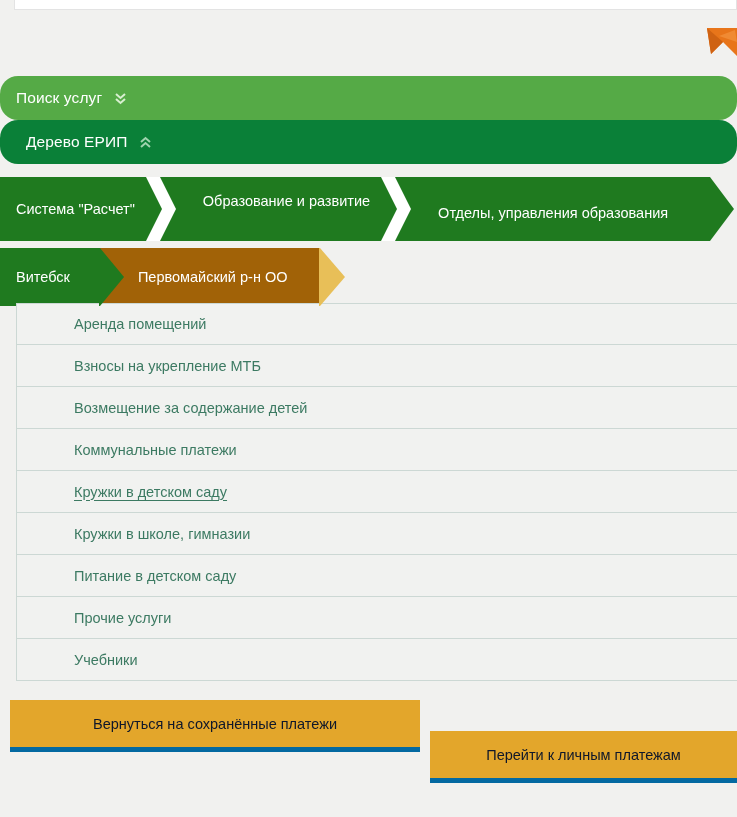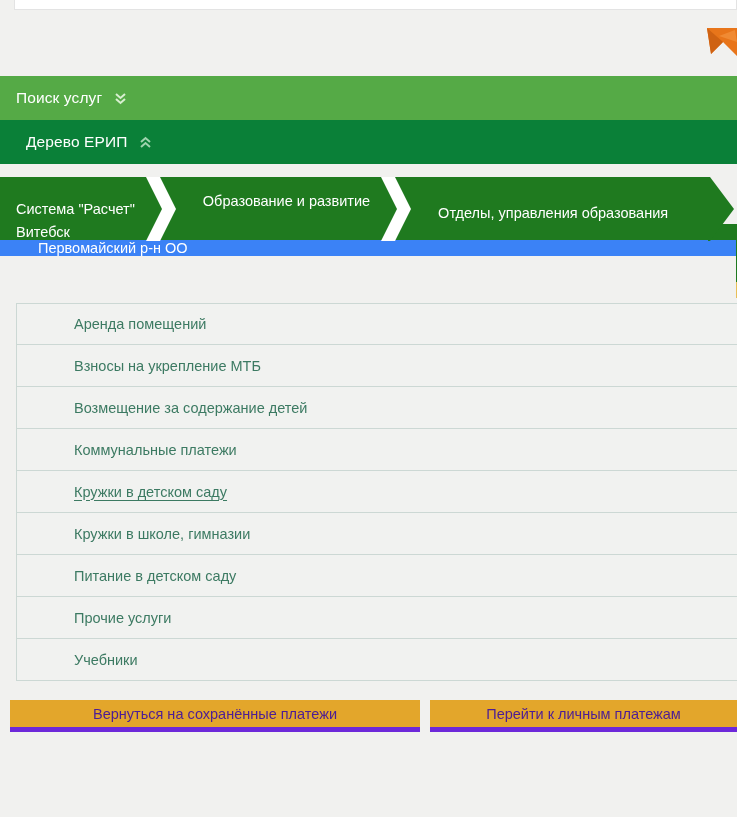--- a/index.html
+++ b/index.html
@@ -48,20 +48,21 @@
     position: absolute;
     left: 0;
     width: 737px;
     height: 44px;
     display: flex;
     align-items: center;
     padding-left: 16px;
     color: #ffffff;
     font-size: 15.5px;
     letter-spacing: .1px;
+    border-radius: 18px;
   }
   .bar-search { top: 76px; background: #55aa46; }
   .bar-tree   { top: 120px; background: #0a8038; padding-left: 26px; }
 
   .bar .label { white-space: nowrap; }
   .bar .chev {
     margin-left: 12px;
     display: inline-flex;
     flex-direction: column;
     line-height: 0;
@@ -70,21 +71,21 @@
 
   
   .crumbs {
     position: absolute;
     left: 0;
     width: 737px;
     display: flex;
     align-items: stretch;
   }
   .crumbs-row1 { top: 177px; height: 64px; }
-  .crumbs-row2 { top: 224px; height: 58px; flex-direction: column; }
+  .crumbs-row2 { top: 248px; height: 58px; }
 
   .crumb {
     position: relative;
     display: flex;
     align-items: center;
     color: #ffffff;
     font-size: 14.5px;
     white-space: nowrap;
   }
   .crumb .txt { position: relative; z-index: 3; }
@@ -117,21 +118,21 @@
     background: #1f7a1f;
     padding: 0 30px 0 16px;
     font-size: 14.5px;
   }
   .crumb-city .arrowpt {
     position: absolute;
     right: -25px; top: 0;
     z-index: 4;
   }
   .crumb-gold {
-    background: #3b82f6;
+    background: #a16207;
     padding: 0 32px 0 38px;
     font-size: 14.5px;
     color: #ffffff;
     margin-left: 0;
   }
   .crumb-gold .goldpt {
     position: absolute;
     right: -26px; top: 0;
     z-index: 1;
   }
@@ -163,35 +164,35 @@
 
   
   .footer {
     position: absolute;
     left: 10px; top: 700px;
     width: 727px;
     display: flex;
     gap: 10px;
   }
   .btn {
-    height: 32px;
+    height: 52px;
     background: #e3a62b;
     border: none;
-    border-bottom: 5px solid #6d28d9;
-    color: #4c1d95;
+    border-bottom: 5px solid #0369a1;
+    color: #0f172a;
     font-family: "Liberation Sans", sans-serif;
     font-size: 14.5px;
     cursor: pointer;
     display: flex;
     align-items: center;
     justify-content: center;
     white-space: nowrap;
   }
   .btn-saved { width: 410px; }
-  .btn-personal { width: 307px; }
+  .btn-personal { width: 307px; margin-top: 31px; }
 </style>
 </head>
 <body>
 
 <div class="page">
 
   <div class="top-panel"></div>
   <div class="top-gap"></div>
 
   <div class="corner-badge">

